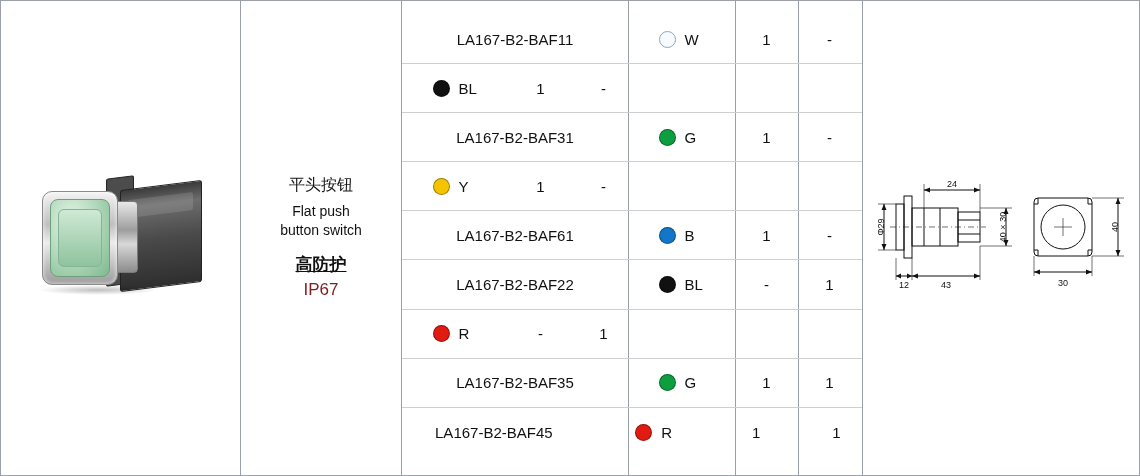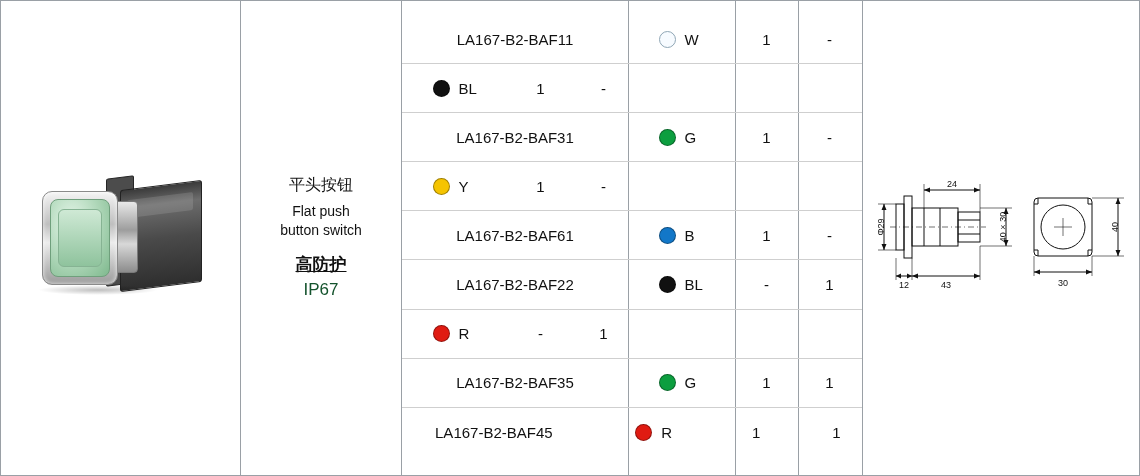--- a/index.html
+++ b/index.html
@@ -78,21 +78,21 @@
 
   
   .desc-cell{
     position:absolute;left:240px;top:1px;width:160px;height:472px;
     display:flex;flex-direction:column;align-items:center;justify-content:center;
     text-align:left;line-height:1.35;
   }
   .desc-cn{font-size:16px;color:#111;margin-bottom:6px;}
   .desc-en{font-size:14px;color:#111;}
   .desc-hi{font-size:17px;font-weight:bold;color:#111;margin-top:14px;text-decoration:underline;}
-  .desc-ip{font-size:17px;color:#14532d;margin-top:2px;}
+  .desc-ip{font-size:17px;color:#7f1d1d;margin-top:2px;}
 
   
   .tbl{
     position:absolute;left:401px;top:14px;width:460px;height:472px;
   }
   .row{
     display:flex;align-items:center;height:49.1px;
     border-bottom:1px solid #cfcfcf;
     box-sizing:border-box;
   }

